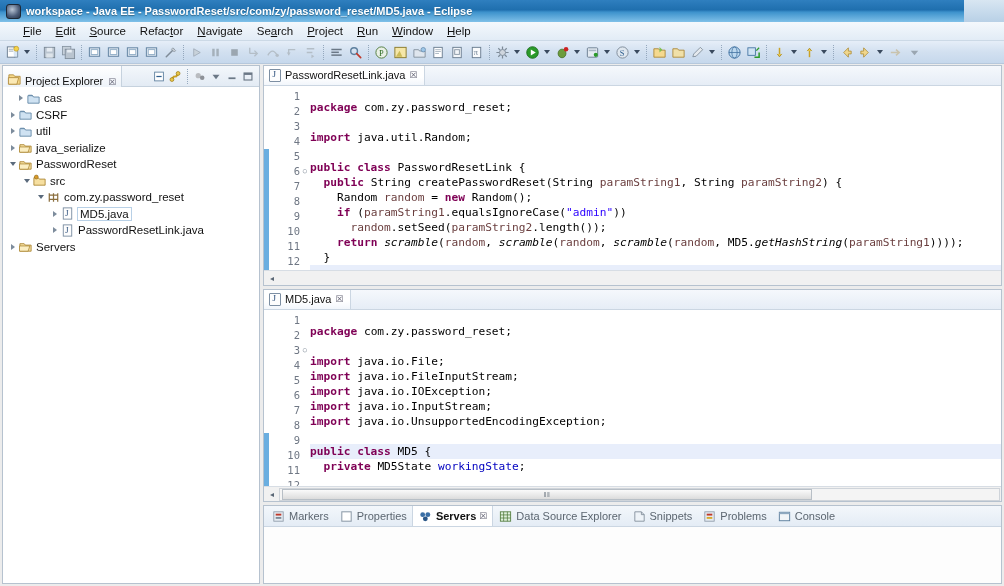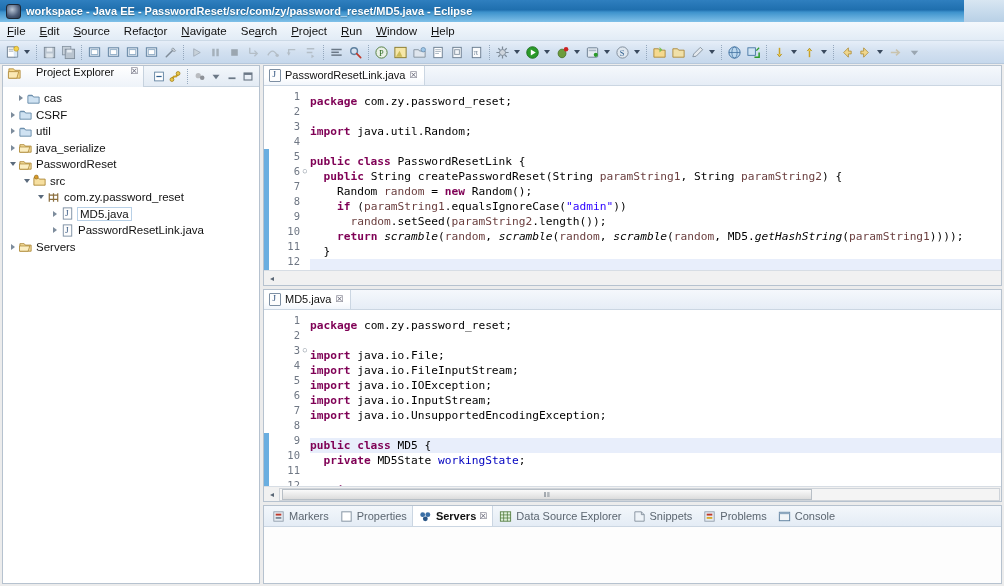--- a/index.html
+++ b/index.html
@@ -46,21 +46,21 @@
     width: 40px;
     background: linear-gradient(to bottom, #d8e6f2, #b8d0e6);
   }
 
   
   .menubar {
     height: 19px;
     background: linear-gradient(to bottom, #f4f8fc, #e2ecf6);
     border-bottom: 1px solid #ccd9e6;
     display: flex; align-items: center;
-    padding-left: 0;
+    padding-left: 16px;
     flex: 0 0 19px;
   }
   .menubar .mi {
     font-size: 11.5px;
     color: #111;
     padding: 1px 7px;
     white-space: nowrap;
     cursor: default;
   }
   .menubar .mi u { text-decoration: underline; }
@@ -123,21 +123,21 @@
   }
   .view-tabrow {
     height: 21px;
     display: flex; align-items: center;
     background: linear-gradient(to bottom, #f3f7fb, #e3ebf4);
     border-bottom: 1px solid #c6d2de;
     flex: 0 0 21px;
     position: relative;
   }
   .view-tab {
-    display: flex; align-items: flex-start; gap: 14px;
+    display: flex; align-items: flex-end; gap: 3px;
     padding: 0 5px 0 4px;
     height: 21px;
     background: linear-gradient(to bottom, #ffffff, #eef3f9);
     border-right: 1px solid #c6d2de;
     font-size: 11px; color: #0b2a4a;
     white-space: nowrap;
   }
   .view-tab .vt-label { font-size: 11px; color: #111; }
   .view-tab .closex { font-size: 9px; color: #667; margin-left: 2px; }
   .view-toolicons {
@@ -254,21 +254,21 @@
   }
   .gline { height: 15px; line-height: 15px; position: relative; }
   .gline .fold {
     position: absolute; right: -7px; top: 4px;
     width: 7px; height: 7px;
     font-size: 7px; color: #7a8694; line-height: 7px;
   }
 
   .codelines {
     flex: 1 1 auto;
-    padding: 8px 0 0 7px;
+    padding: 14px 0 0 7px;
     font-family: "DejaVu Sans Mono", monospace;
     font-size: 11.2px;
     color: #000;
     white-space: pre;
     overflow: hidden;
     min-width: 0;
   }
   .cline { height: 15px; line-height: 15px; }
   .cline.hl { background: #e8eefb; }
 

